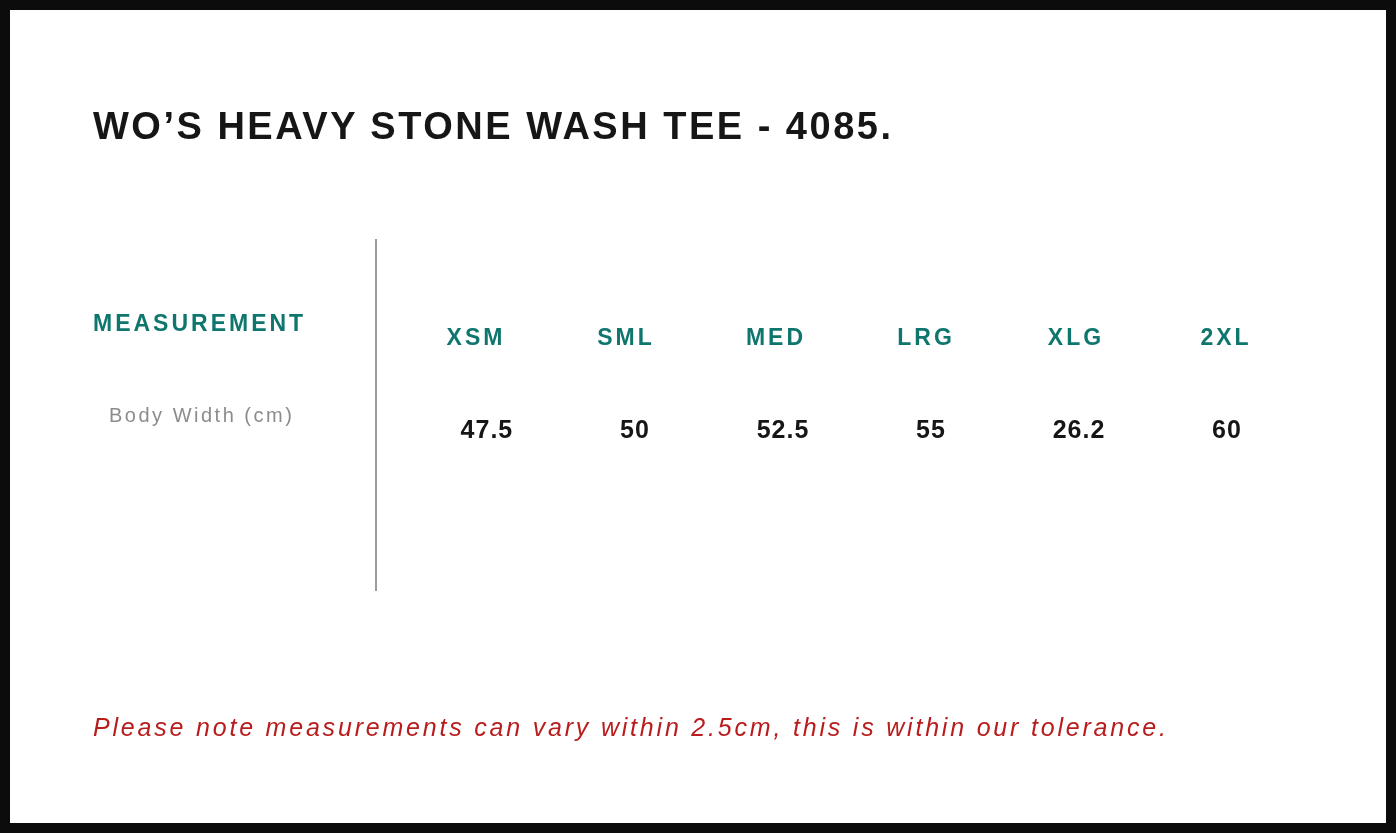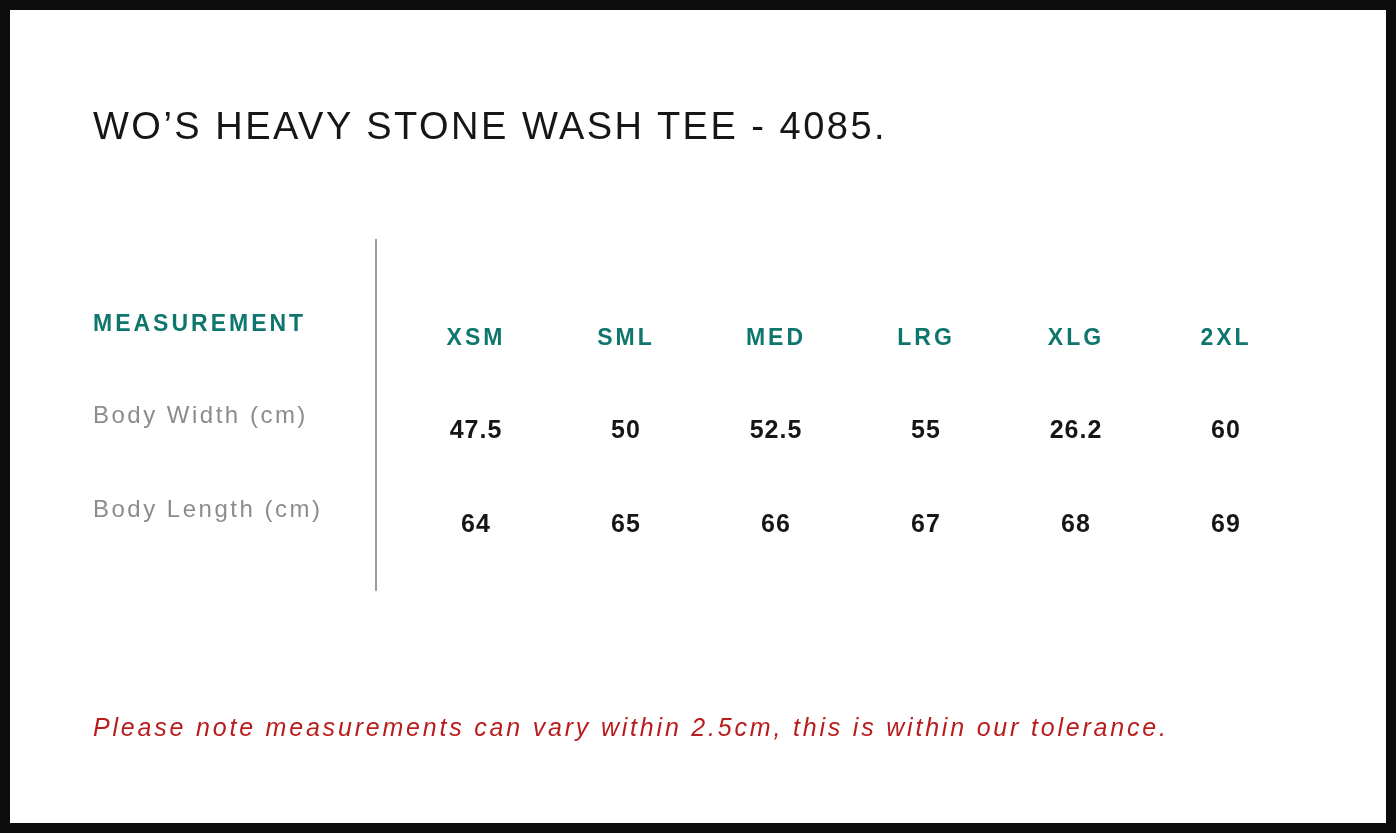--- a/index.html
+++ b/index.html
@@ -17,21 +17,21 @@
     width: 1396px;
     height: 833px;
     border: 10px solid #0c0c0c;
     background: #ffffff;
   }
   .product-title {
     position: absolute;
     left: 83px;
     top: 95px;
     font-size: 38px;
-    font-weight: normal;
+    font-weight: bold;
     letter-spacing: 2.5px;
     color: #161616;
     white-space: nowrap;
   }
   .divider {
     position: absolute;
     left: 365px;
     top: 229px;
     width: 2px;
     height: 352px;
@@ -61,24 +61,25 @@
   }
   .header-row .cell-label,
   .header-row .cell-size {
     font-size: 23px;
     font-weight: bold;
     letter-spacing: 3px;
     color: #0f766e;
   }
   .data-row-1 .cell-label,
   .data-row-2 .cell-label {
-    font-size: 24px;
+    font-size: 20px;
     font-weight: normal;
     letter-spacing: 2.5px;
     color: #8c8c8c;
+    margin-left: 16px;
   }
   .data-row-1 .cell-size,
   .data-row-2 .cell-size {
     font-size: 25px;
     font-weight: bold;
     letter-spacing: 1px;
     color: #161616;
   }
   .tolerance-note {
     position: absolute;
@@ -113,25 +114,16 @@
   <div class="trow data-row-1">
     <div class="cell-label">Body Width (cm)</div>
     <div class="cell-size">47.5</div>
     <div class="cell-size">50</div>
     <div class="cell-size">52.5</div>
     <div class="cell-size">55</div>
     <div class="cell-size">26.2</div>
     <div class="cell-size">60</div>
   </div>
 
-  <div class="trow data-row-2">
-    <div class="cell-label">Body Length (cm)</div>
-    <div class="cell-size">64</div>
-    <div class="cell-size">65</div>
-    <div class="cell-size">66</div>
-    <div class="cell-size">67</div>
-    <div class="cell-size">68</div>
-    <div class="cell-size">69</div>
-  </div>
 
   <div class="tolerance-note">Please note measurements can vary within 2.5cm, this is within our tolerance.</div>
 
 </div>
 
 </body></html>

